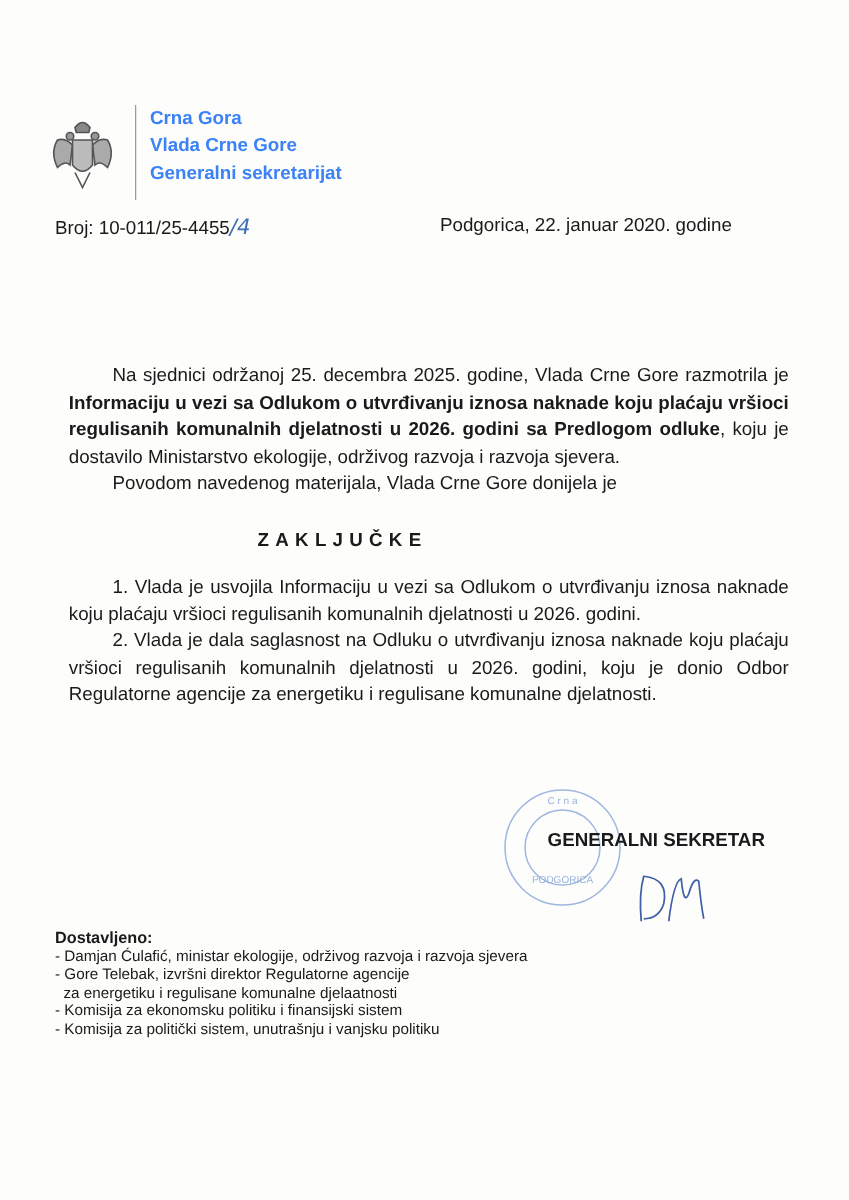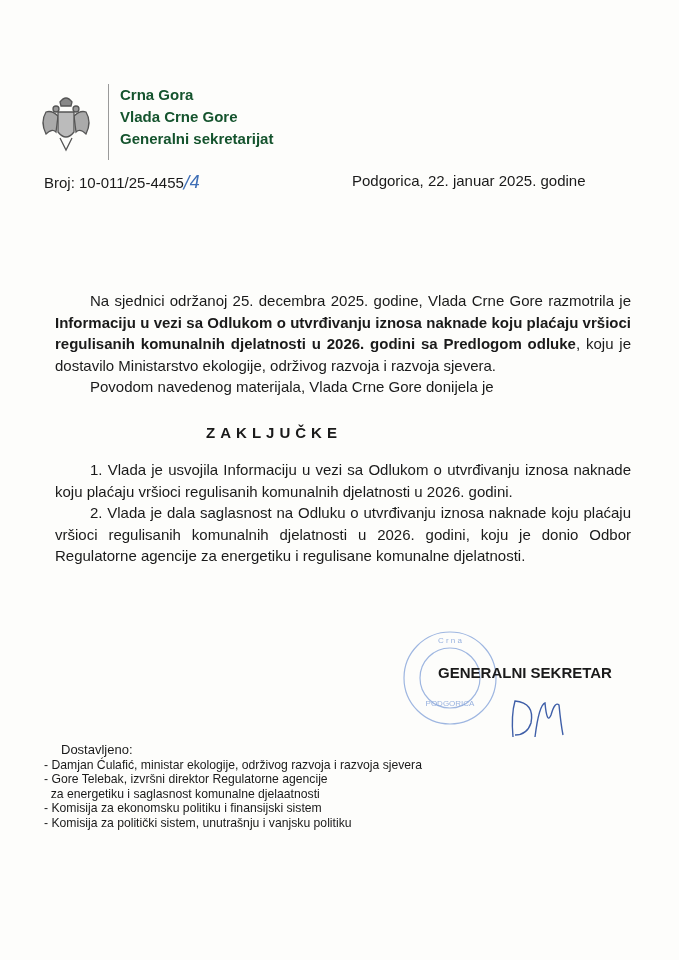--- a/index.html
+++ b/index.html
@@ -3,34 +3,34 @@
 <meta charset="utf-8">
 <style>
   html, body { margin:0; padding:0; }
   body {
     width:679px; height:960px; background:#fdfdfb; position:relative; overflow:hidden;
     font-family:"Liberation Sans", sans-serif; color:#1a1a1a;
   }
   .abs { position:absolute; }
   .crest { left:38px; top:92px; width:56px; height:62px; }
   .vline { left:108px; top:84px; width:1px; height:76px; background:#9a9a9a; }
-  .header-lines { left:120px; top:84px; font-weight:bold; font-size:15px; line-height:22px; color:#14532d; }
+  .header-lines { left:120px; top:84px; font-weight:bold; font-size:15px; line-height:22px; color:#3b82f6; }
   .ref { left:44px; top:172px; font-size:15px; }
   .ref .hand { color:#3f6fb6; font-family:"DejaVu Sans", sans-serif; font-size:17px; font-style:italic; }
   .place { left:352px; top:172px; font-size:15px; }
   .body { left:55px; width:576px; font-size:15px; line-height:21.5px; text-align:justify; }
   .p1 { top:290px; }
   .indent { text-indent:35px; }
   .title { left:0; width:548px; top:424px; text-align:center; font-weight:bold; font-size:15px; letter-spacing:5px; }
   .p2 { top:459px; }
   .sig { left:405px; top:662px; width:240px; text-align:center; font-weight:bold; font-size:15px; line-height:21px; }
   .stamp { left:400px; top:628px; width:100px; height:100px; }
   .signature { left:505px; top:695px; width:70px; height:45px; }
   .dist { left:44px; top:743px; font-size:12.2px; line-height:14.5px; }
-  .dist .head { font-weight:normal; font-size:13px;margin-left:17px; }
+  .dist .head { font-weight:bold; font-size:13px; }
   .dist .item { white-space:pre; }
 </style>
 </head>
 <body>
 
 <svg class="abs crest" viewBox="0 0 56 62">
   <g fill="none" stroke="#555" stroke-width="1.3">
     <path d="M22 10 Q28 2 34 10 L33 14 L23 14 Z" fill="#888"></path>
     <path d="M8 20 Q2 30 8 42 Q14 36 18 40 L20 24 Q14 18 8 20 Z" fill="#aaa"></path>
     <path d="M48 20 Q54 30 48 42 Q42 36 38 40 L36 24 Q42 18 48 20 Z" fill="#aaa"></path>
@@ -44,21 +44,21 @@
 
 <div class="abs header-lines">
   <div>Crna Gora</div>
   <div>Vlada Crne Gore</div>
   <div>Generalni sekretarijat</div>
 </div>
 
 <div class="abs ref">
   <span>Broj: 10-011/25-4455</span><span class="hand">/4</span>
 </div>
-<div class="abs place">Podgorica, 22. januar 2025. godine</div>
+<div class="abs place">Podgorica, 22. januar 2020. godine</div>
 
 <div class="abs body p1">
   <div class="indent"><span>Na sjednici održanoj 25. decembra 2025. godine, Vlada Crne Gore razmotrila je </span><b>Informaciju u vezi sa Odlukom o utvrđivanju iznosa naknade koju plaćaju vršioci regulisanih komunalnih djelatnosti u 2026. godini sa Predlogom odluke</b><span>, koju je dostavilo Ministarstvo ekologije, održivog razvoja i razvoja sjevera.</span></div>
   <div class="indent">Povodom navedenog materijala, Vlada Crne Gore donijela je</div>
 </div>
 
 <div class="abs title">ZAKLJUČKE</div>
 
 <div class="abs body p2">
   <div class="indent">1. Vlada je usvojila Informaciju u vezi sa Odlukom o utvrđivanju iznosa naknade koju plaćaju vršioci regulisanih komunalnih djelatnosti u 2026. godini.</div>
@@ -79,16 +79,16 @@
 </div>
 
 <svg class="abs signature" viewBox="0 0 70 45">
   <path d="M8 42 Q6 20 10 6 Q30 8 26 28 Q22 40 10 40 M30 42 Q34 10 40 8 Q42 30 46 20 Q50 6 54 10 Q56 30 58 40" fill="none" stroke="#3f5fa8" stroke-width="1.4"></path>
 </svg>
 
 <div class="abs dist">
   <div class="head">Dostavljeno:</div>
   <div class="item">- Damjan Ćulafić, ministar ekologije, održivog razvoja i razvoja sjevera</div>
   <div class="item">- Gore Telebak, izvršni direktor Regulatorne agencije</div>
-  <div class="item">  za energetiku i saglasnost komunalne djelaatnosti</div>
+  <div class="item">  za energetiku i regulisane komunalne djelaatnosti</div>
   <div class="item">- Komisija za ekonomsku politiku i finansijski sistem</div>
   <div class="item">- Komisija za politički sistem, unutrašnju i vanjsku politiku</div>
 </div>
 
 </body></html>

